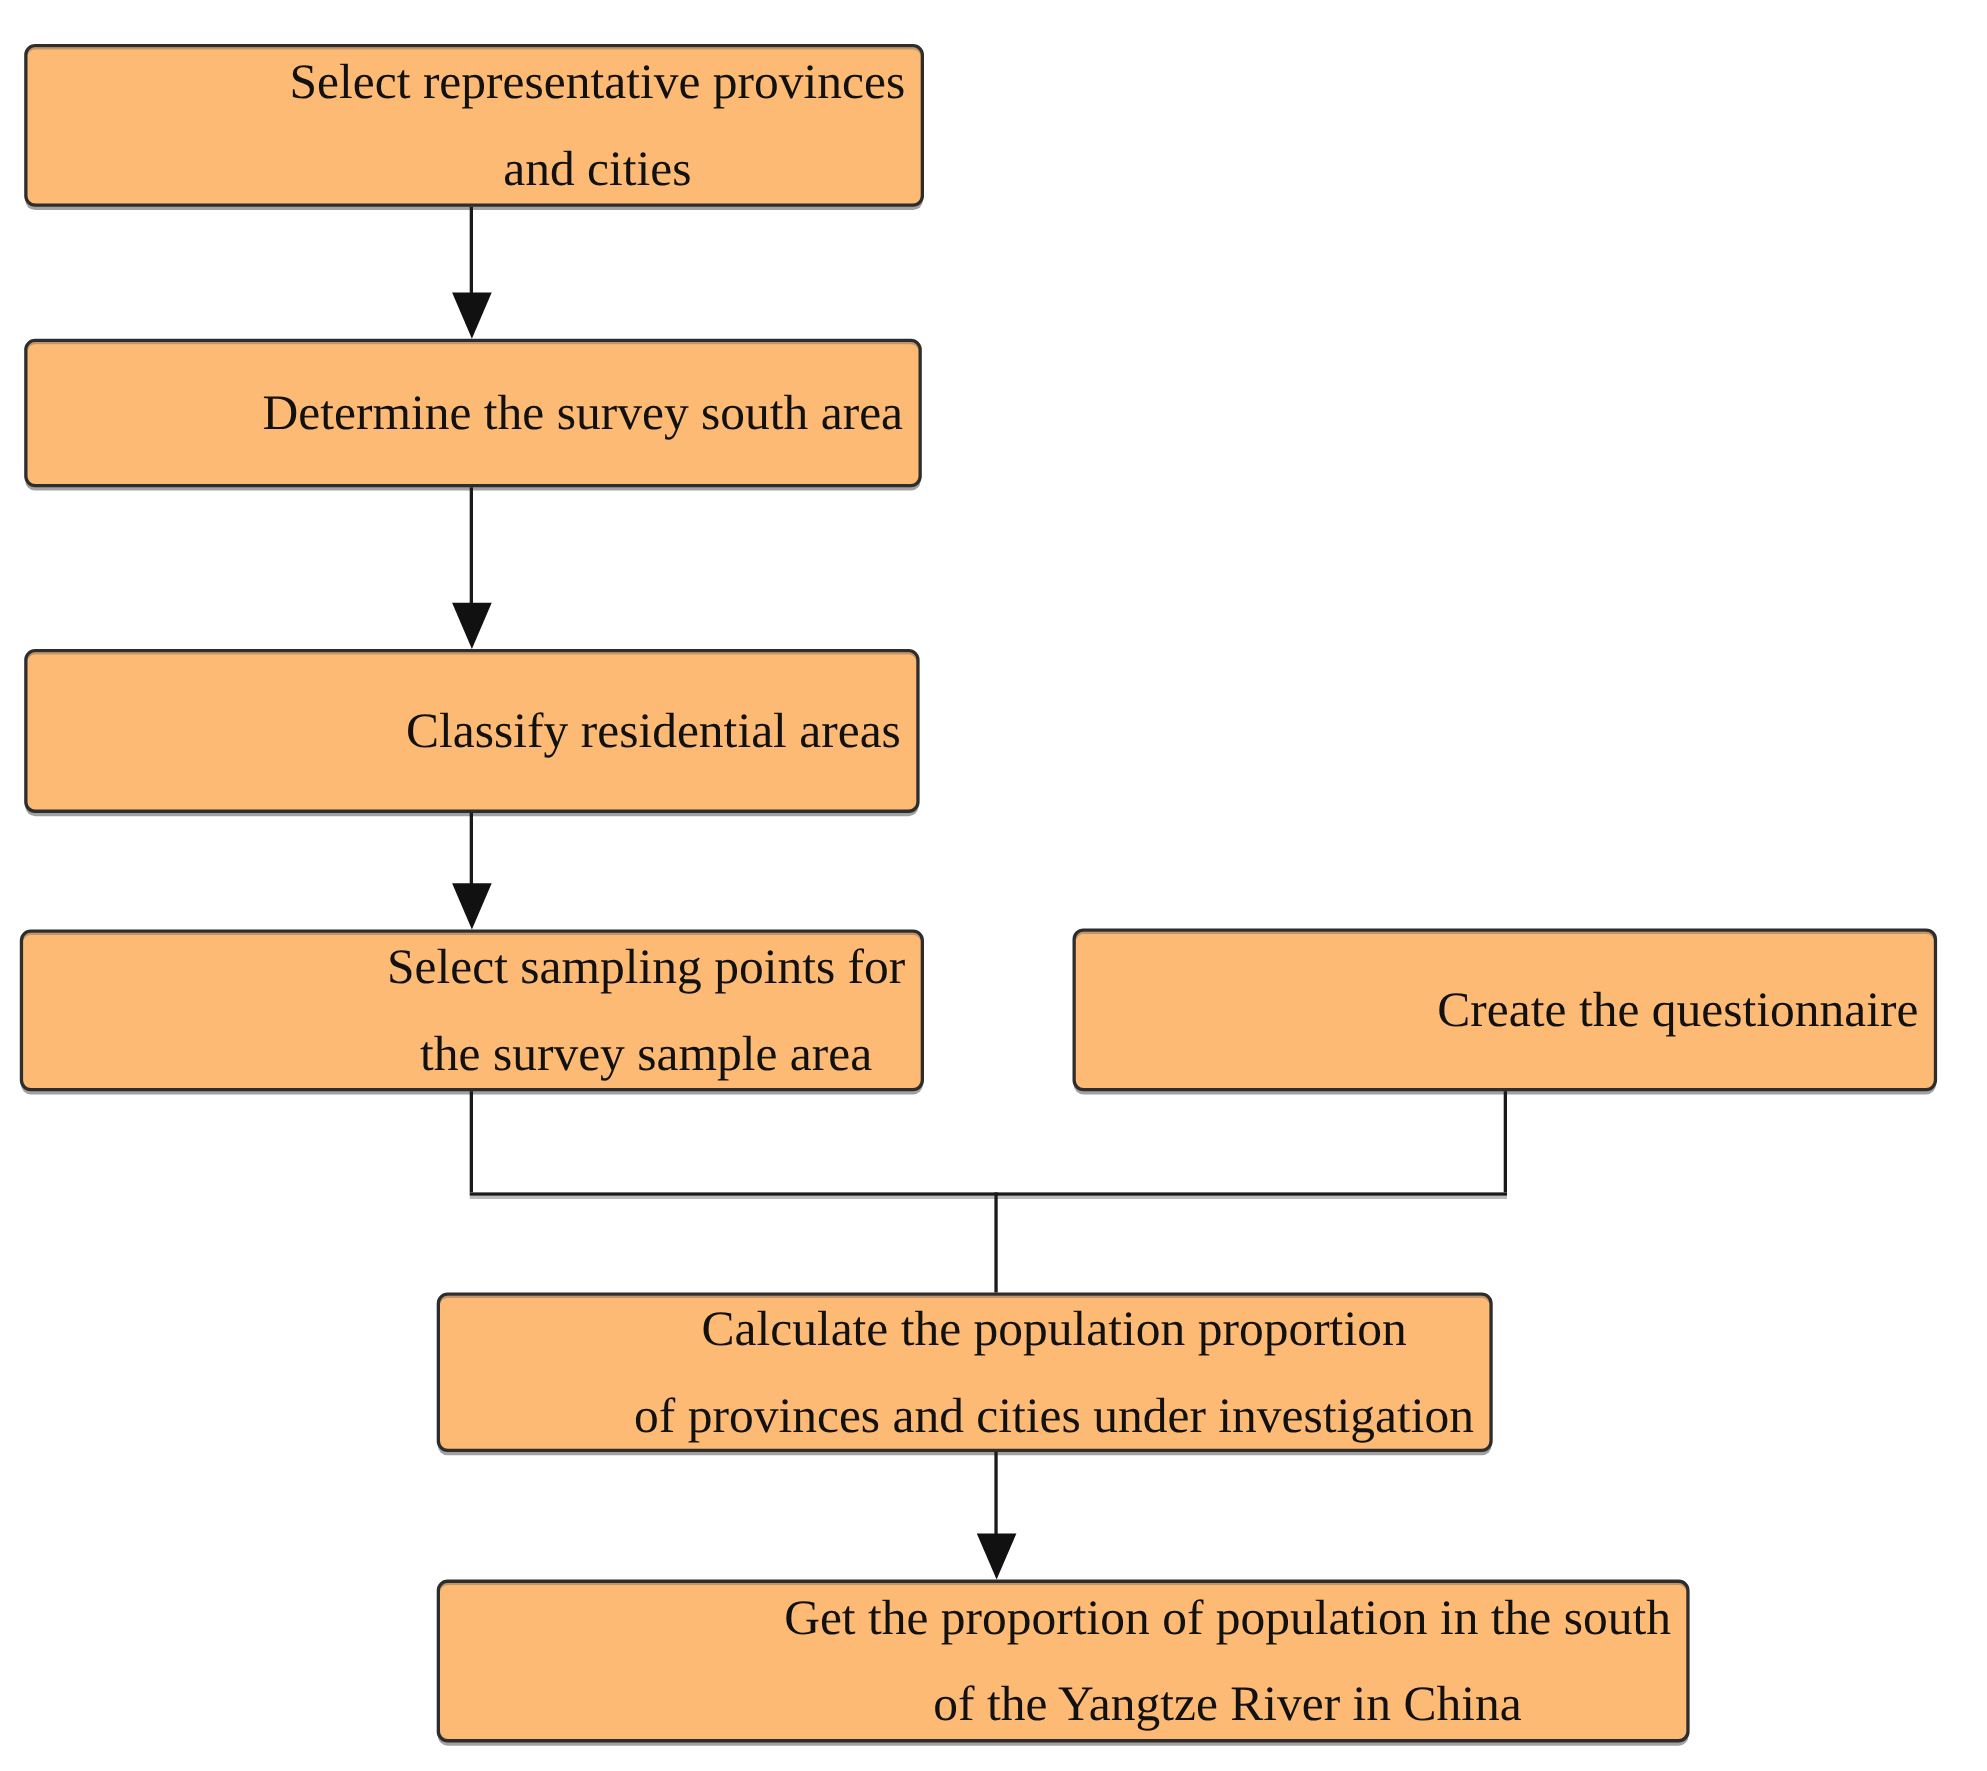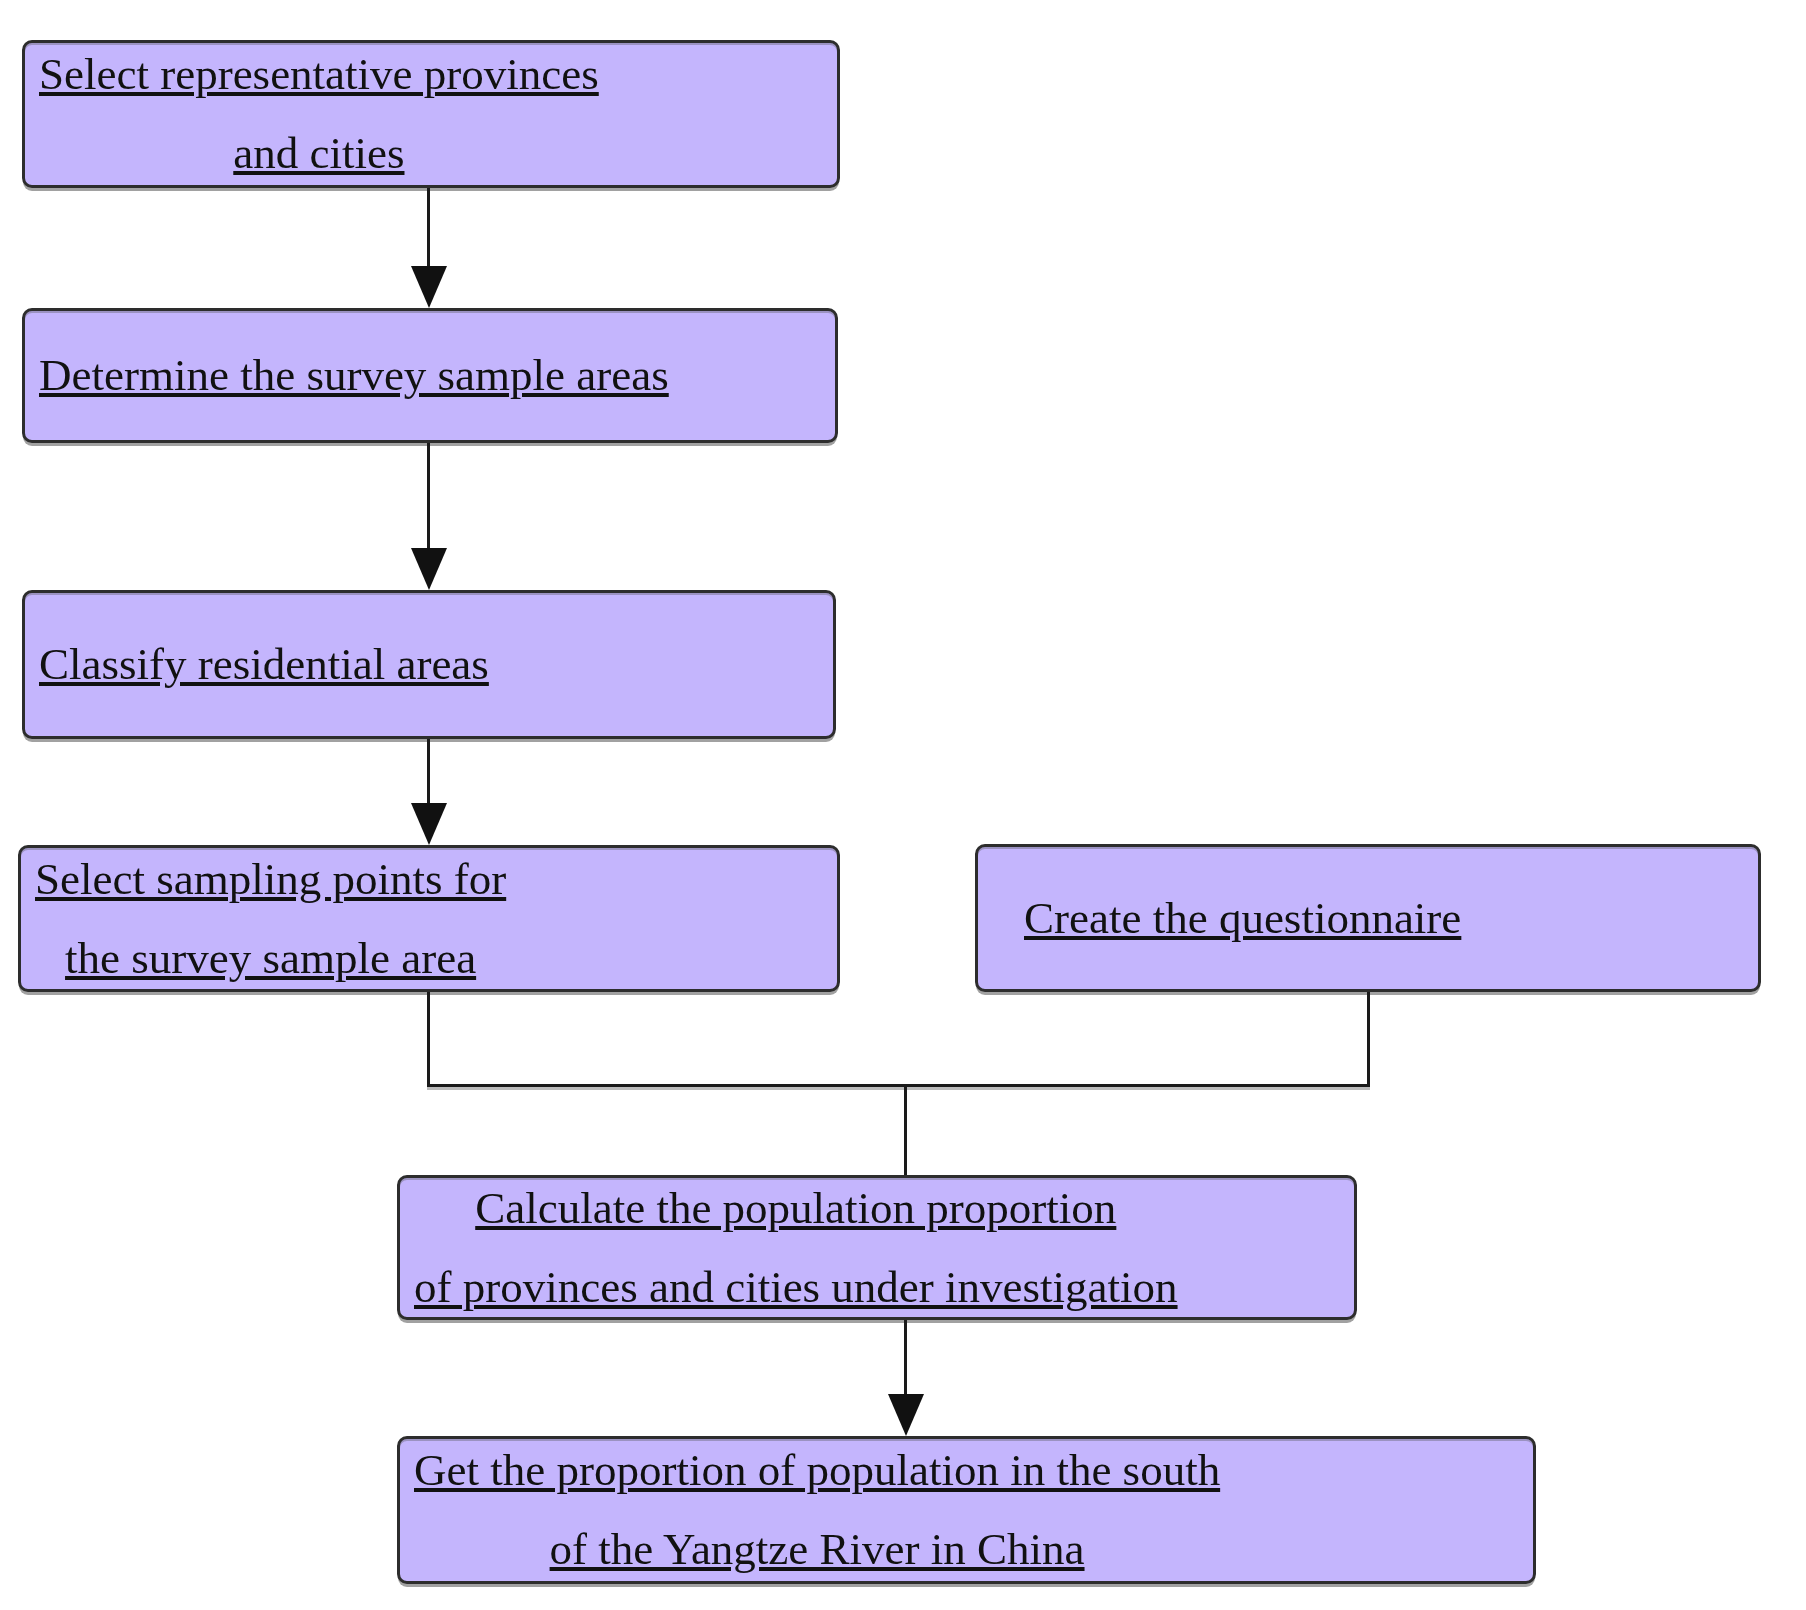--- a/index.html
+++ b/index.html
@@ -11,29 +11,28 @@
     position: relative;
     width: 1806px;
     height: 1610px;
     background: #ffffff;
     font-family: "Liberation Serif", "DejaVu Serif", serif;
     color: #111111;
   }
   .node {
     position: absolute;
     box-sizing: border-box;
-    background: #c4b5fd;
+    background: #fdba74;
     border: 3px solid #2d2d2d;
     border-radius: 10px;
     box-shadow: 0 4px 0 -1px rgba(110,110,110,0.65), inset 0 2px 0 rgba(80,80,80,0.35);
     display: flex;
     align-items: center;
-    justify-content: flex-start;
+    justify-content: flex-end;
     text-align: center;
-    text-decoration: underline;
   }
   .node-label {
     display: block;
     white-space: pre-line;
     font-size: 45px;
     line-height: 1.75;
     color: #111111;
     padding: 0 14px;
   }
   .vline {
@@ -60,21 +59,21 @@
 <body>
 
 <div class="canvas">
 
   <div class="node" style="left:22px; top:40px; width:818px; height:148px;">
     <span class="node-label">Select representative provinces
 and cities</span>
   </div>
 
   <div class="node" style="left:22px; top:308px; width:816px; height:135px;">
-    <span class="node-label">Determine the survey sample areas</span>
+    <span class="node-label">Determine the survey south area</span>
   </div>
 
   <div class="node" style="left:22px; top:590px; width:814px; height:149px;">
     <span class="node-label">Classify residential areas</span>
   </div>
 
   <div class="node" style="left:18px; top:845px; width:822px; height:147px;">
     <span class="node-label">Select sampling points for
 the survey sample area</span>
   </div>

